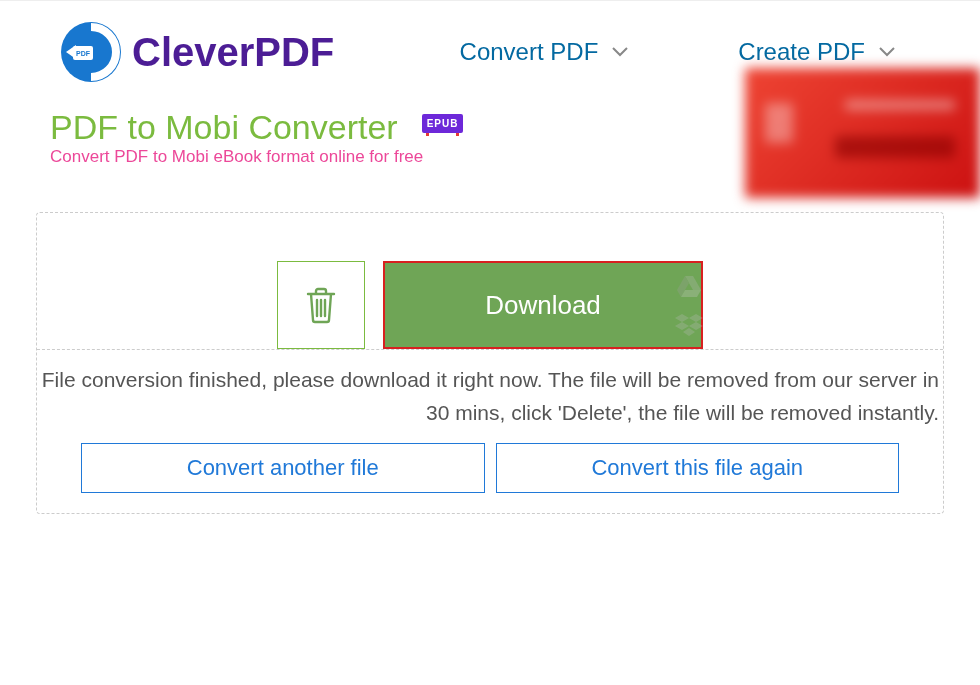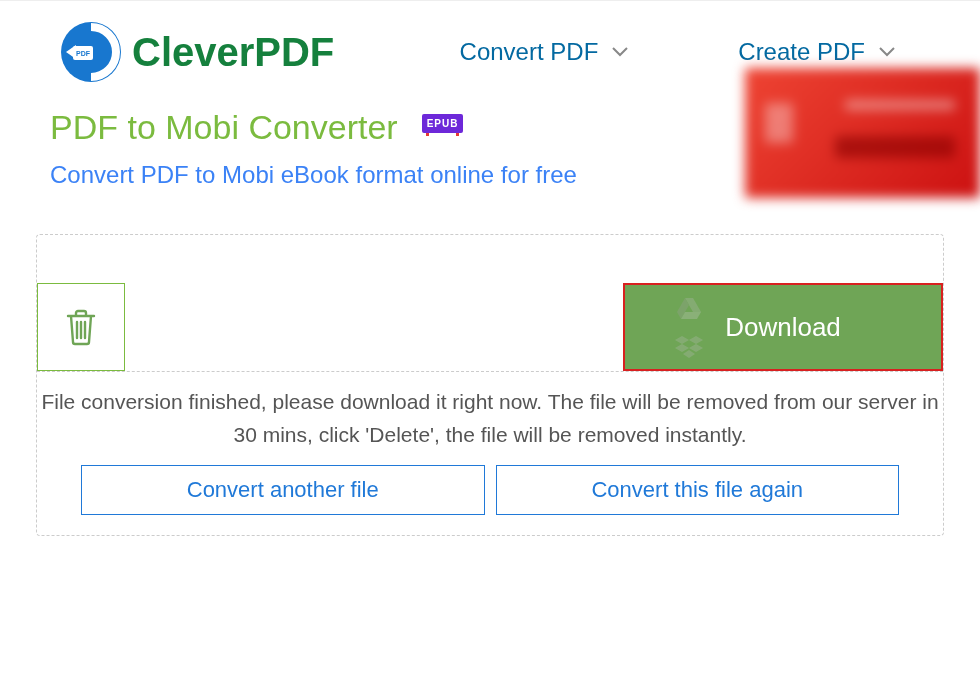--- a/index.html
+++ b/index.html
@@ -20,21 +20,21 @@
     padding: 20px 50px 25px 60px;
   }
   .logo {
     display: flex;
     align-items: center;
     gap: 10px;
   }
   .logo-text {
     font-size: 40px;
     font-weight: 700;
-    color: #15803d;
+    color: #4c1d95;
   }
   .nav {
     display: flex;
     gap: 110px;
     margin-left: auto;
     margin-right: 35px;
   }
   .nav-item {
     display: flex;
     align-items: center;
@@ -79,23 +79,22 @@
     background: #e53935;
   }
   .epub-badge::before {
     content: "";
     position: absolute;
     bottom: -3px; right: 4px;
     width: 3px; height: 3px;
     background: #e53935;
   }
   .subtitle {
-    font-size: 24px;
-    color: #3b82f6;
-    margin-top: 14px;
+    font-size: 17px;
+    color: #ec4899;
   }
   .promo {
     position: absolute;
     right: 0; top: -40px;
     width: 235px; height: 130px;
     background: linear-gradient(135deg,#e43,#c11);
     filter: blur(6px);
     border-radius: 2px;
   }
   .promo-inner1 { position:absolute; left:20px; top:35px; width:28px; height:40px; background:#fff; opacity:.35; border-radius:3px; }
@@ -104,21 +103,21 @@
 
   
   .panel {
     margin: 45px 36px 0 36px;
     border: 1px dashed #ccc;
     border-radius: 4px;
     padding-top: 48px;
   }
   .action-row {
     display: flex;
-    justify-content: space-between;
+    justify-content: center;
     align-items: center;
     gap: 18px;
     position: relative;
   }
   .delete-btn {
     width: 88px; height: 88px;
     border: 1px solid #7bbb3f;
     background: #fff;
     display: flex; align-items:center; justify-content:center;
     cursor: pointer;
@@ -139,21 +138,21 @@
     opacity: 0.28;
   }
   .share-text {
     text-align:center;
     font-size: 21px;
     color: #666;
     margin: 42px 0 24px 0;
   }
   .divider { border-top: 1px dashed #ccc; }
   .finish-text {
-    text-align:center;
+    text-align:right;
     font-size: 21px;
     color: #555;
     padding: 14px 4px 0 4px;
     line-height: 1.55;
   }
   .bottom-buttons {
     display:flex;
     gap: 11px;
     padding: 14px 44px 20px 44px;
   }

